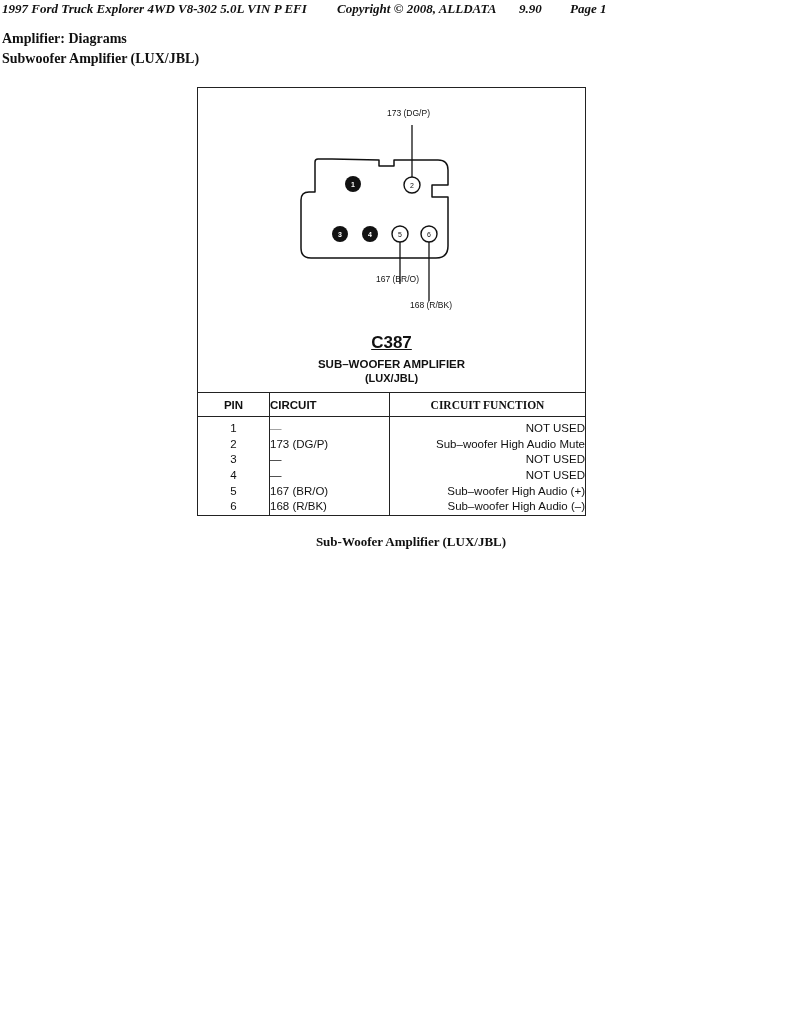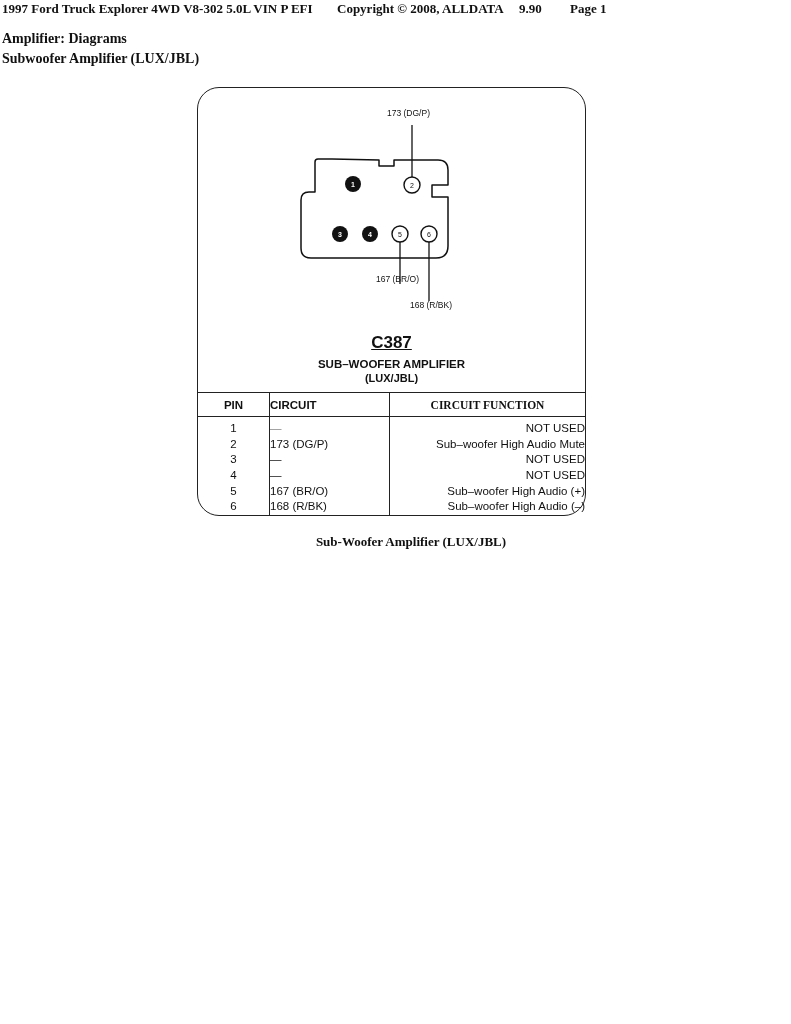--- a/index.html
+++ b/index.html
@@ -1,20 +1,20 @@
 <!DOCTYPE html>
 <html><head>
 <meta charset="utf-8">
 <style>
   html, body { margin:0; padding:0; background:#ffffff; }
   body { width:791px; height:1024px; position:relative; overflow:hidden; color:#111; }
   .serif { font-family: "Liberation Serif", "DejaVu Serif", serif; }
-  .sans { font-family: "Liberation Sans", "DejaVu Sans", sans-serif; border-radius: 22px; }
+  .sans { font-family: "Liberation Sans", "DejaVu Sans", sans-serif; }
 
-  .page-header { position:absolute; top:0; left:2px; right:0; height:18px; font-size:13px; font-weight:bold; white-space:nowrap; }
+  .page-header { position:absolute; top:0; left:2px; right:0; height:18px; font-size:13px; font-weight:bold; white-space:nowrap;font-style:italic; }
   .page-header span { position:absolute; top:1px; }
   .ph-vehicle { left:0; }
   .ph-copyright { left:335px; }
   .ph-version { left:517px; }
   .ph-page { left:568px; }
 
   .title { position:absolute; left:2px; font-size:14px; font-weight:bold; white-space:nowrap; }
   .title1 { top:31px; }
   .title2 { top:51px; }
 

